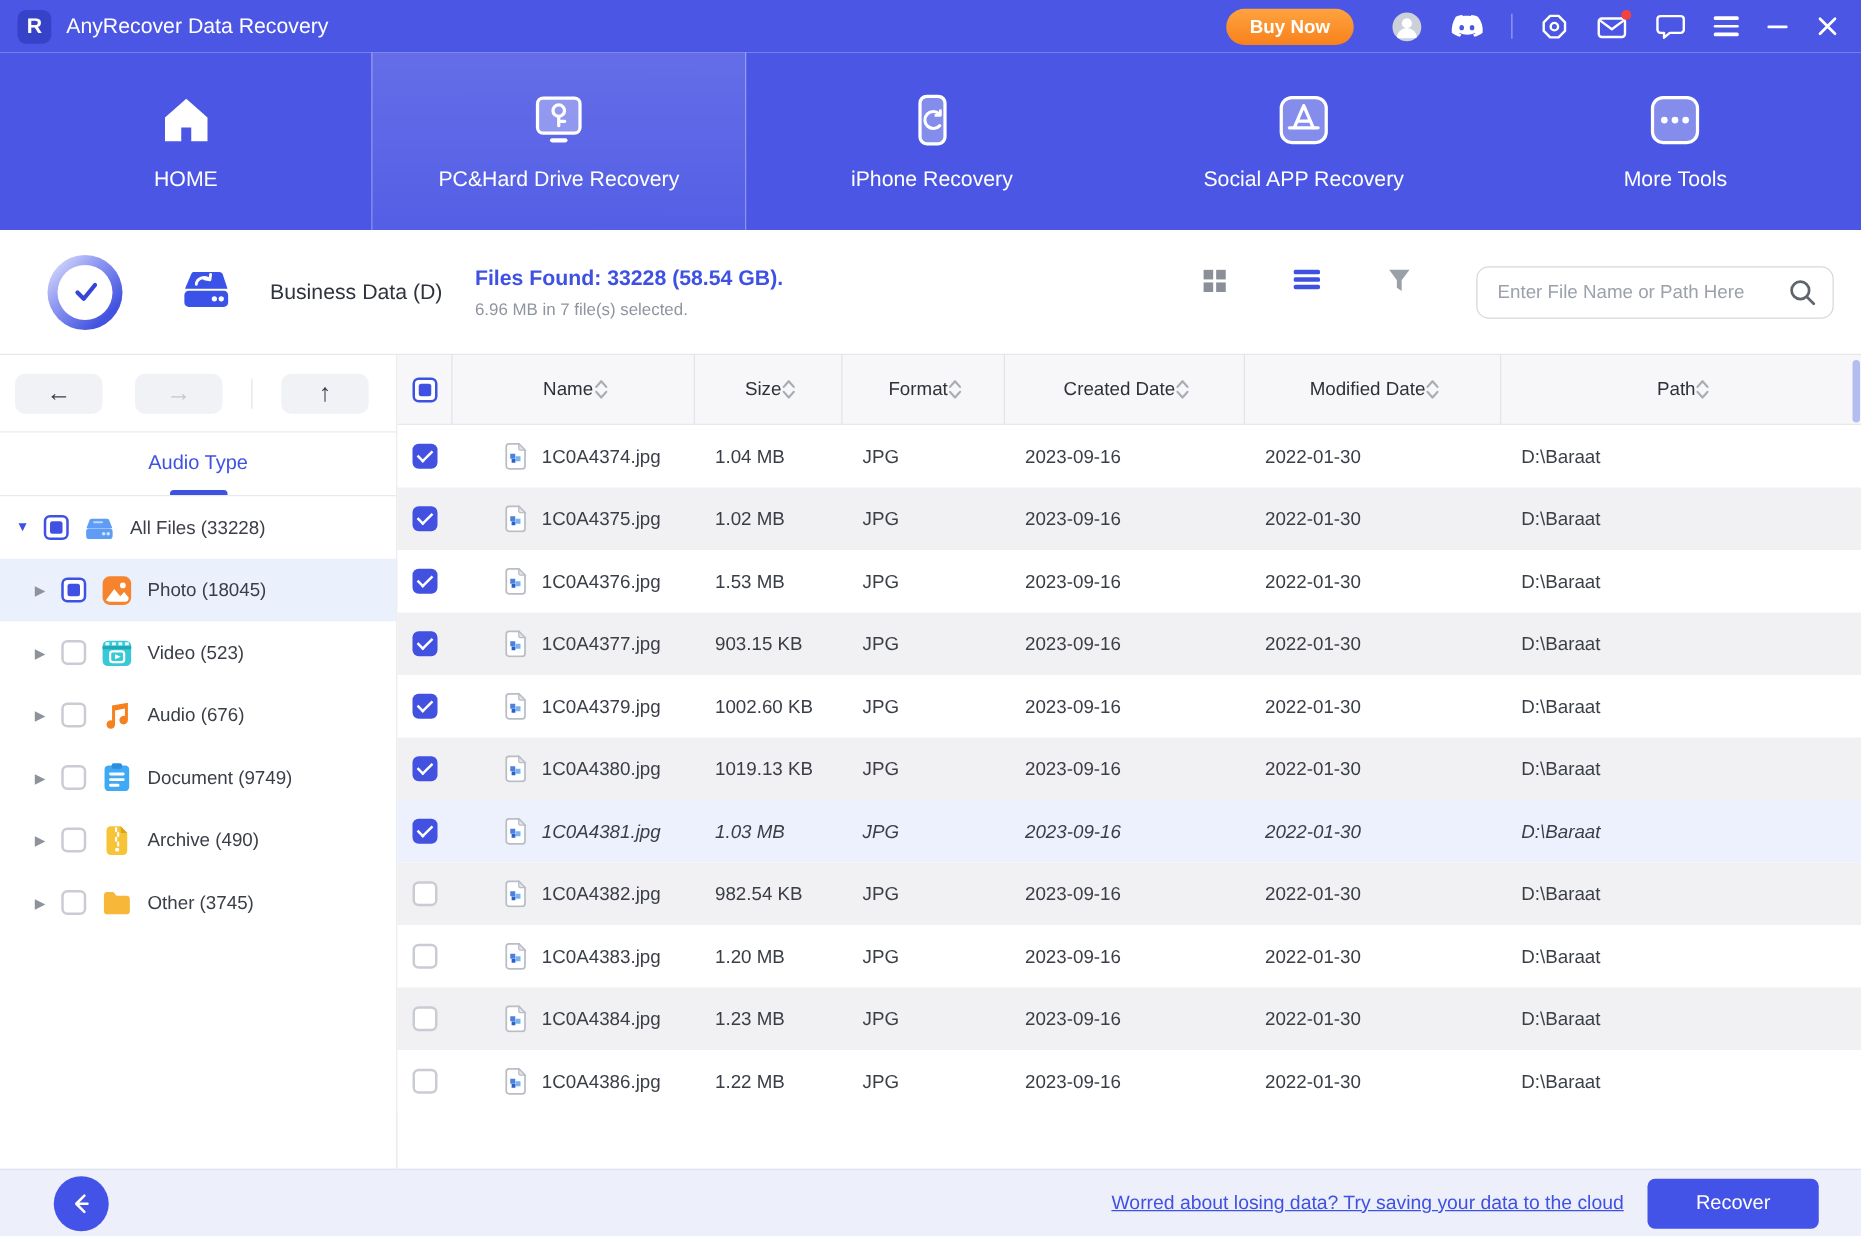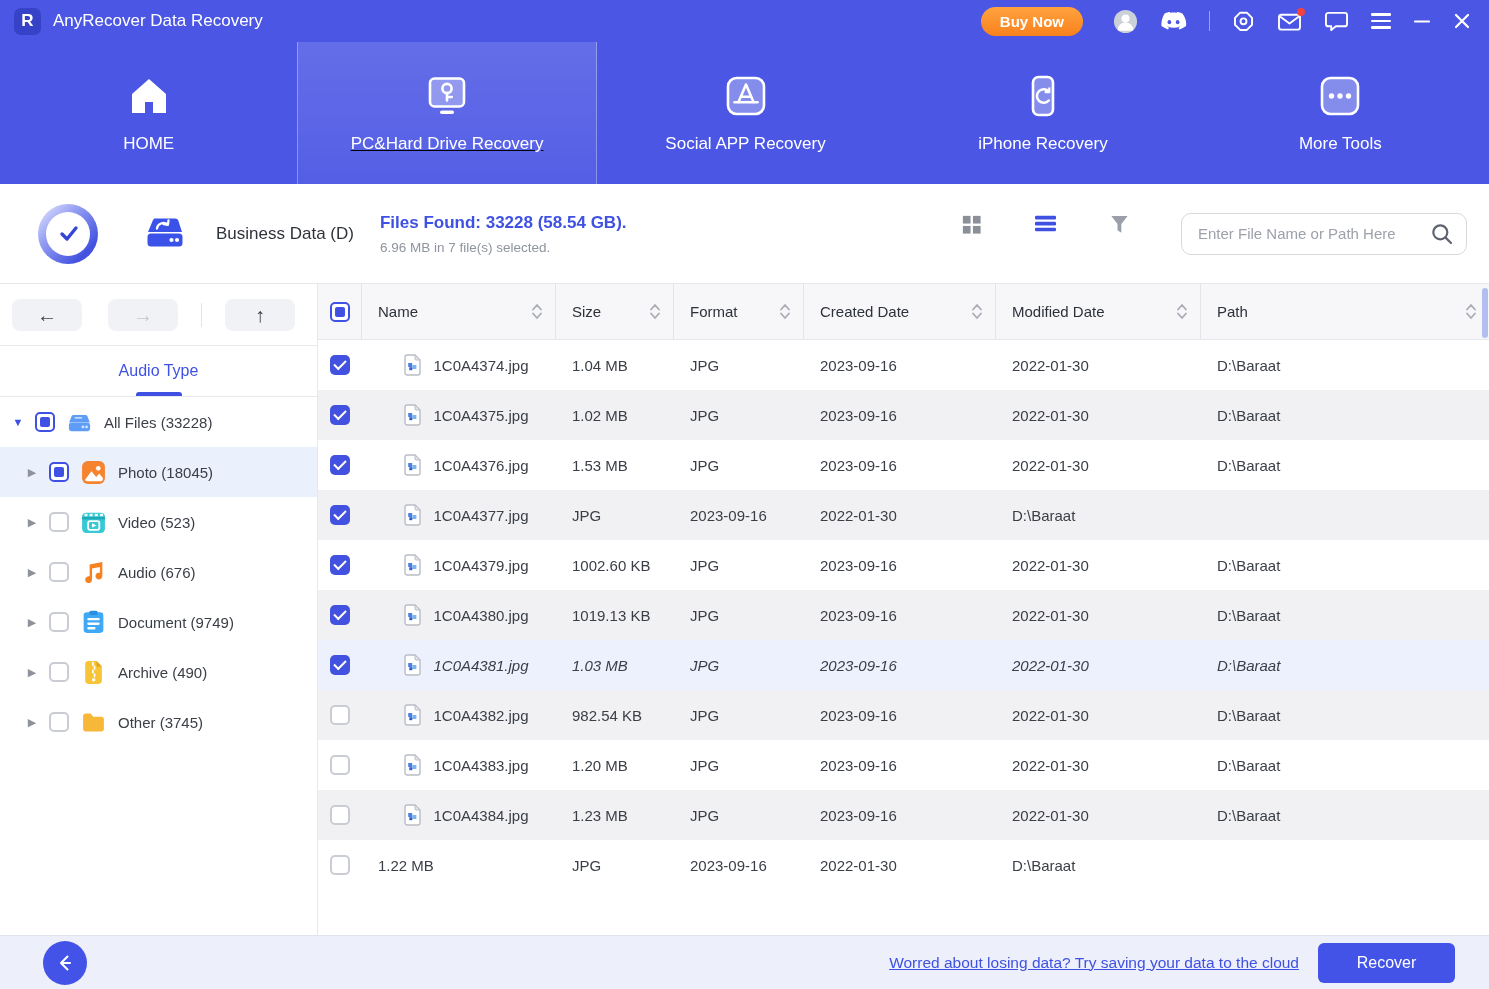--- a/index.html
+++ b/index.html
@@ -14,21 +14,21 @@
   .buy-now { background:linear-gradient(180deg,#ffa33f,#f8811c); border:none; color:#fff; font-weight:bold; font-size:15px; padding:6px 19px; border-radius:16px; font-family:"Liberation Sans",sans-serif; cursor:pointer; margin-right:8px; }
   .tb-icon { display:flex; align-items:center; justify-content:center; position:relative; }
   .tb-divider { width:1px; height:20px; background:rgba(255,255,255,0.45); }
   .red-dot { position:absolute; top:-3px; right:-3px; width:8px; height:8px; border-radius:50%; background:#f4433c; }
   .burger { display:flex; flex-direction:column; gap:4px; }
   .burger div { width:20px; height:2.4px; background:#fff; border-radius:1.2px; }
 
   
   .nav-tabs { height:142px; background:#4b56e4; display:flex; flex-shrink:0; }
   .tab { flex:1; display:flex; flex-direction:column; align-items:center; justify-content:center; gap:14px; cursor:pointer; }
-  .tab.active { background:linear-gradient(180deg, rgba(255,255,255,0.14), rgba(255,255,255,0.05)); border-left:1px solid rgba(255,255,255,0.32); border-right:1px solid rgba(255,255,255,0.32);text-decoration:underline; }
+  .tab.active { background:linear-gradient(180deg, rgba(255,255,255,0.14), rgba(255,255,255,0.05)); border-left:1px solid rgba(255,255,255,0.32); border-right:1px solid rgba(255,255,255,0.32); }
   .tab-icon { height:48px; display:flex; align-items:center; justify-content:center; }
   .tab-label { color:#fff; font-size:17px; }
 
   
   .scan-bar { height:100px; background:#fff; border-bottom:1px solid #e7e8ec; display:flex; align-items:center; padding:0 22px 0 38px; flex-shrink:0; }
   .scan-badge { width:60px; height:60px; border-radius:50%; background:linear-gradient(135deg,#e9ecfd 0%,#97a0f3 35%,#4353e0 80%); position:relative; flex-shrink:0; }
   .scan-badge::before { content:""; position:absolute; inset:8px; background:#fff; border-radius:50%; }
   .scan-badge svg { position:absolute; inset:0; margin:auto; }
   .drive-big { margin-left:44px; }
   .drive-label { font-size:17px; color:#2f333b; margin-left:28px; }
@@ -66,21 +66,21 @@
   .cb { width:20px; height:20px; border-radius:5px; position:relative; flex-shrink:0; cursor:pointer; }
   .cb-unchecked { background:#fff; border:2px solid #c9ccd3; }
   .cb-ind { background:#fff; border:2px solid #3f51e3; }
   .cb-ind::after { content:""; position:absolute; inset:3px; background:#3f51e3; border-radius:2px; }
   .cb-checked { background:#4251e0; }
   .cb-checked::after { content:""; position:absolute; left:4px; top:4.5px; width:10px; height:5px; border-left:2.4px solid #fff; border-bottom:2.4px solid #fff; transform:rotate(-45deg); }
 
   
   .content { flex:1; position:relative; display:flex; flex-direction:column; min-width:0; }
   .thead { display:grid; grid-template-columns:44px 194px 118px 130px 192px 205px minmax(0,1fr); height:56px; background:#f7f7f9; border-bottom:1px solid #e7e8ec; flex-shrink:0; }
-  .th { display:flex; align-items:center; justify-content:space-between; padding:0 12px 0 16px; font-size:15px; color:#2d3139; border-right:1px solid #e3e4e8; cursor:pointer; }
+  .th { display:flex; align-items:center; justify-content:center; padding:0 12px 0 16px; font-size:15px; color:#2d3139; border-right:1px solid #e3e4e8; cursor:pointer; }
   .th:last-child { border-right:none; }
   .th-cb { display:flex; align-items:center; justify-content:center; border-right:1px solid #e3e4e8; }
   .tbody { flex:1; }
   .tr { display:grid; grid-template-columns:44px 194px 118px 130px 192px 205px minmax(0,1fr); height:50px; background:#fff; }
   .tr.stripe { background:#f1f1f3; }
   .tr.highlight { background:#edf1fd;font-style:italic; }
   .td { display:flex; align-items:center; font-size:15px; color:#3a3e46; padding-left:16px; overflow:hidden; white-space:nowrap; }
   .td-cb { display:flex; align-items:center; justify-content:center; padding:0; }
   .td-name { gap:11px; padding-left:14px;justify-content:center; }
   .scroll-thumb { position:absolute; top:4px; right:1px; width:6px; height:50px; border-radius:3px; background:#b4bdf0; }
@@ -175,36 +175,36 @@
             <circle cx="24" cy="16.5" r="4.6" fill="none" stroke="#fff" stroke-width="2.6"></circle>
             <path d="M24 21v7.5M24 25h4.8" stroke="#fff" stroke-width="2.6" stroke-linecap="round"></path>
             <rect x="17" y="38.5" width="14" height="3.4" rx="1.7" fill="#fff"></rect>
           </svg>
         </div>
         <div class="tab-label">PC&amp;Hard Drive Recovery</div>
       </div>
       <div class="tab">
         <div class="tab-icon">
           <svg width="48" height="48" viewBox="0 0 48 48">
-            <rect x="6" y="6" width="36" height="36" rx="8.5" fill="rgba(255,255,255,0.32)" stroke="#fff" stroke-width="2.6"></rect>
-            <path d="M24 12.5 31.5 30M24 12.5 16.5 30M19.3 24.8h9.4" fill="none" stroke="#fff" stroke-width="2.6" stroke-linecap="round" stroke-linejoin="round"></path>
-            <path d="M12.5 30.2h23" stroke="#fff" stroke-width="2.6" stroke-linecap="round"></path>
+            <rect x="14" y="5" width="20" height="38" rx="5.5" fill="rgba(255,255,255,0.32)" stroke="#fff" stroke-width="2.6"></rect>
+            <path d="M29.5 19.2a6.8 6.8 0 1 0 .3 9.3" fill="none" stroke="#fff" stroke-width="2.5" stroke-linecap="round"></path>
+            <path d="M30.3 15.6v4.6h-4.6" fill="none" stroke="#fff" stroke-width="2.2" stroke-linejoin="round"></path>
           </svg>
         </div>
-        <div class="tab-label">Social APP Recovery</div>
+        <div class="tab-label">iPhone Recovery</div>
       </div>
       <div class="tab">
         <div class="tab-icon">
           <svg width="48" height="48" viewBox="0 0 48 48">
-            <rect x="14" y="5" width="20" height="38" rx="5.5" fill="rgba(255,255,255,0.32)" stroke="#fff" stroke-width="2.6"></rect>
-            <path d="M29.5 19.2a6.8 6.8 0 1 0 .3 9.3" fill="none" stroke="#fff" stroke-width="2.5" stroke-linecap="round"></path>
-            <path d="M30.3 15.6v4.6h-4.6" fill="none" stroke="#fff" stroke-width="2.2" stroke-linejoin="round"></path>
+            <rect x="6" y="6" width="36" height="36" rx="8.5" fill="rgba(255,255,255,0.32)" stroke="#fff" stroke-width="2.6"></rect>
+            <path d="M24 12.5 31.5 30M24 12.5 16.5 30M19.3 24.8h9.4" fill="none" stroke="#fff" stroke-width="2.6" stroke-linecap="round" stroke-linejoin="round"></path>
+            <path d="M12.5 30.2h23" stroke="#fff" stroke-width="2.6" stroke-linecap="round"></path>
           </svg>
         </div>
-        <div class="tab-label">iPhone Recovery</div>
+        <div class="tab-label">Social APP Recovery</div>
       </div>
       <div class="tab">
         <div class="tab-icon">
           <svg width="48" height="48" viewBox="0 0 48 48">
             <rect x="6" y="6" width="36" height="36" rx="8.5" fill="rgba(255,255,255,0.32)" stroke="#fff" stroke-width="2.6"></rect>
             <circle cx="15.5" cy="24" r="2.7" fill="#fff"></circle>
             <circle cx="24" cy="24" r="2.7" fill="#fff"></circle>
             <circle cx="32.5" cy="24" r="2.7" fill="#fff"></circle>
           </svg>
         </div>
@@ -515,20 +515,21 @@
                 <svg width="19" height="22" viewBox="0 0 19 22">
                   <path d="M2 3.2A2.2 2.2 0 0 1 4.2 1H12l5 5v12.8a2.2 2.2 0 0 1-2.2 2.2H4.2A2.2 2.2 0 0 1 2 18.8Z" fill="#fff" stroke="#b9bdc6" stroke-width="1.4"></path>
                   <path d="M12 1l5 5h-3.9A1.1 1.1 0 0 1 12 4.9Z" fill="#e2e5ea" stroke="#b9bdc6" stroke-width="1"></path>
                   <rect x="5.2" y="9" width="4" height="4" fill="#4c7fe0"></rect>
                   <rect x="9.4" y="11" width="4" height="4" fill="#79b4f2"></rect>
                   <rect x="6.3" y="13.2" width="3" height="3" fill="#2d5fc9"></rect>
                 </svg>
               </span>
               <span>1C0A4377.jpg</span>
             </div>
+            <div class="td">903.15 KB</div>
             <div class="td">JPG</div>
             <div class="td">2023-09-16</div>
             <div class="td">2022-01-30</div>
             <div class="td">D:\Baraat</div>
           </div>
           <div class="tr">
             <div class="td td-cb">
               <span class="cb cb-checked"></span>
             </div>
             <div class="td td-name">
@@ -655,20 +656,32 @@
             </div>
             <div class="td">1.23 MB</div>
             <div class="td">JPG</div>
             <div class="td">2023-09-16</div>
             <div class="td">2022-01-30</div>
             <div class="td">D:\Baraat</div>
           </div>
           <div class="tr">
             <div class="td td-cb">
               <span class="cb cb-unchecked"></span>
+            </div>
+            <div class="td td-name">
+              <span style="display:flex;">
+                <svg width="19" height="22" viewBox="0 0 19 22">
+                  <path d="M2 3.2A2.2 2.2 0 0 1 4.2 1H12l5 5v12.8a2.2 2.2 0 0 1-2.2 2.2H4.2A2.2 2.2 0 0 1 2 18.8Z" fill="#fff" stroke="#b9bdc6" stroke-width="1.4"></path>
+                  <path d="M12 1l5 5h-3.9A1.1 1.1 0 0 1 12 4.9Z" fill="#e2e5ea" stroke="#b9bdc6" stroke-width="1"></path>
+                  <rect x="5.2" y="9" width="4" height="4" fill="#4c7fe0"></rect>
+                  <rect x="9.4" y="11" width="4" height="4" fill="#79b4f2"></rect>
+                  <rect x="6.3" y="13.2" width="3" height="3" fill="#2d5fc9"></rect>
+                </svg>
+              </span>
+              <span>1C0A4386.jpg</span>
             </div>
             <div class="td">1.22 MB</div>
             <div class="td">JPG</div>
             <div class="td">2023-09-16</div>
             <div class="td">2022-01-30</div>
             <div class="td">D:\Baraat</div>
           </div>
         </div>
       <div class="scroll-thumb"></div>
     </div>

